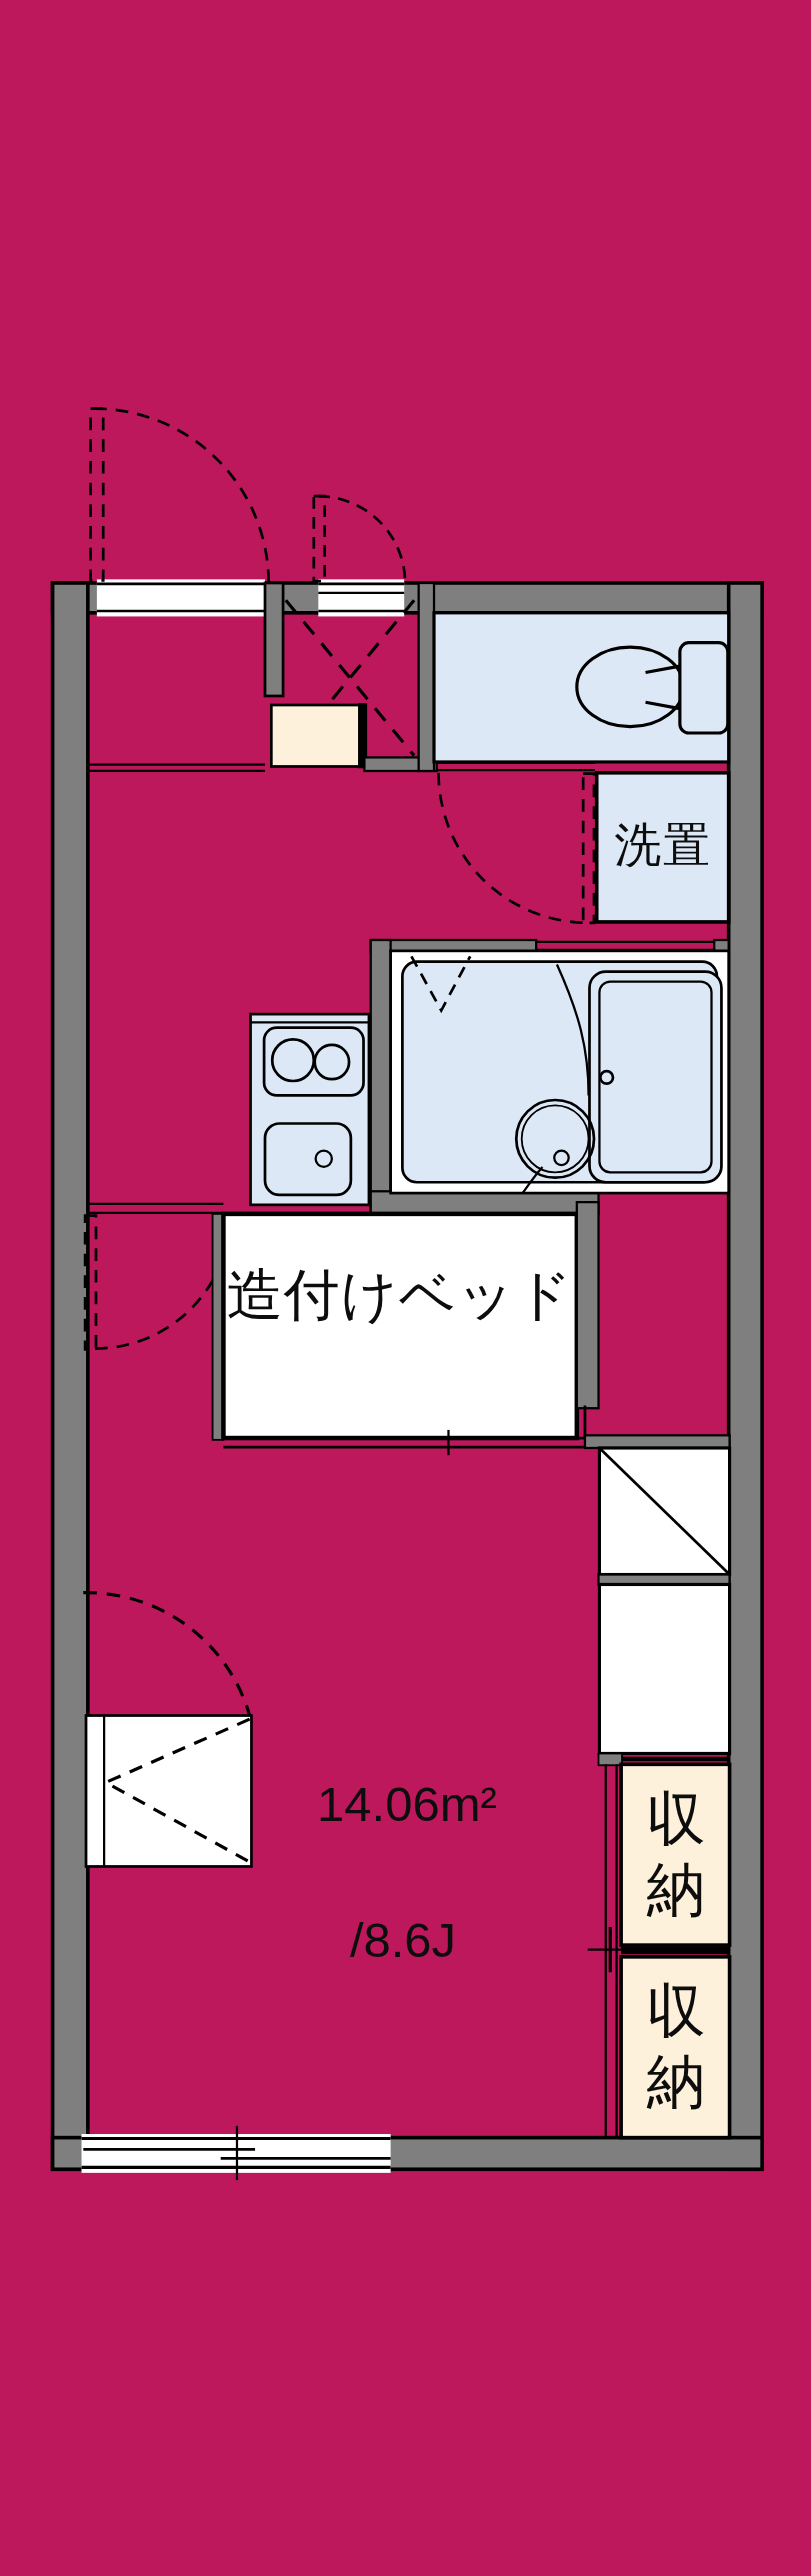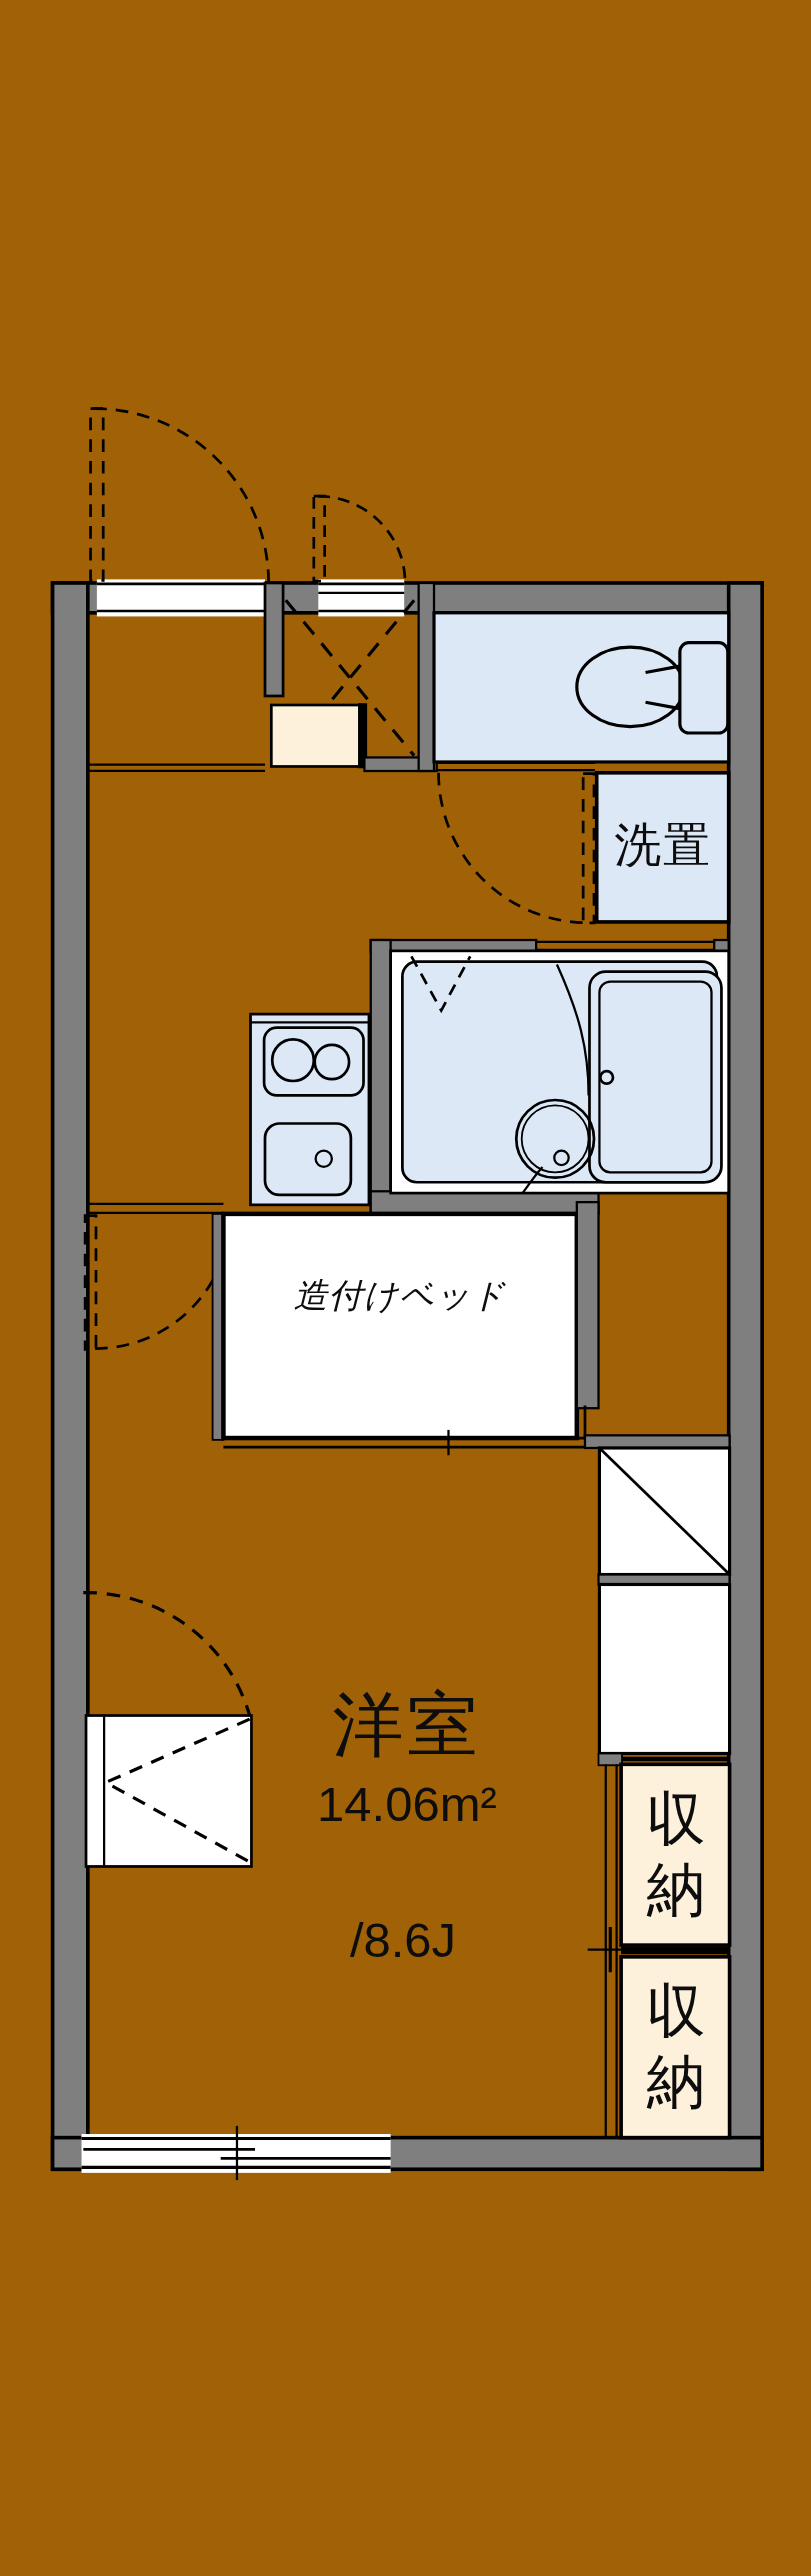--- a/index.html
+++ b/index.html
@@ -1,33 +1,33 @@
 <!DOCTYPE html>
 <html style="font-size:14.5px"><head>
 <meta charset="utf-8">
 <style>
   html,body{margin:0;padding:0;background:#fff;}
   #plan{
     position:relative;
     width:812px;height:2576px;
-    background:#a16207;
+    background:#be185d;
     font-family:"Liberation Sans", sans-serif;
     overflow:hidden;
   }
   #plan svg{position:absolute;left:0;top:0;}
   .label{
     position:absolute;
     transform:translate(-50%,-50%);
     color:#0d0d0d;
     white-space:nowrap;
     text-align:center;
     font-family:"Liberation Sans", sans-serif;
   }
   .lbl-laundry{font-size:47px;letter-spacing:1.8px;}
-  .lbl-bed{font-size:34px;letter-spacing:0.9px;font-style:italic;}
+  .lbl-bed{font-size:56px;letter-spacing:0.9px;}
   .lbl-room{font-size:71px;letter-spacing:3.6px;}
   .lbl-area{font-size:49px;}
   .lbl-storage{
     font-size:59px;
     width:1em;
     word-break:break-all;
     line-height:1.2;
     white-space:normal;
   }
 </style>
@@ -216,21 +216,20 @@
         <path d="M92,1762 A188,188 0 0 1 276,1898"></path>
         <path d="M276,1902 L117,1972 L276,2060"></path>
       </g>
     </g>
   </svg>
 
   <div class="label lbl-laundry" style="left:663px;top:845px;">洗置</div>
 
   <div class="label lbl-bed" style="left:400px;top:1296px;">造付けベッド</div>
 
-  <div class="label lbl-room" style="left:407px;top:1725px;">洋室</div>
   <div class="label lbl-area" style="left:407px;top:1804px;text-align:right;">14.06m²</div>
   <div class="label lbl-area" style="left:403px;top:1940px;">/8.6J</div>
 
   <div class="label lbl-storage" style="left:676px;top:1855px;">収納</div>
   <div class="label lbl-storage" style="left:676px;top:2047px;">収納</div>
 
 </div>
 
 
 </body></html>

